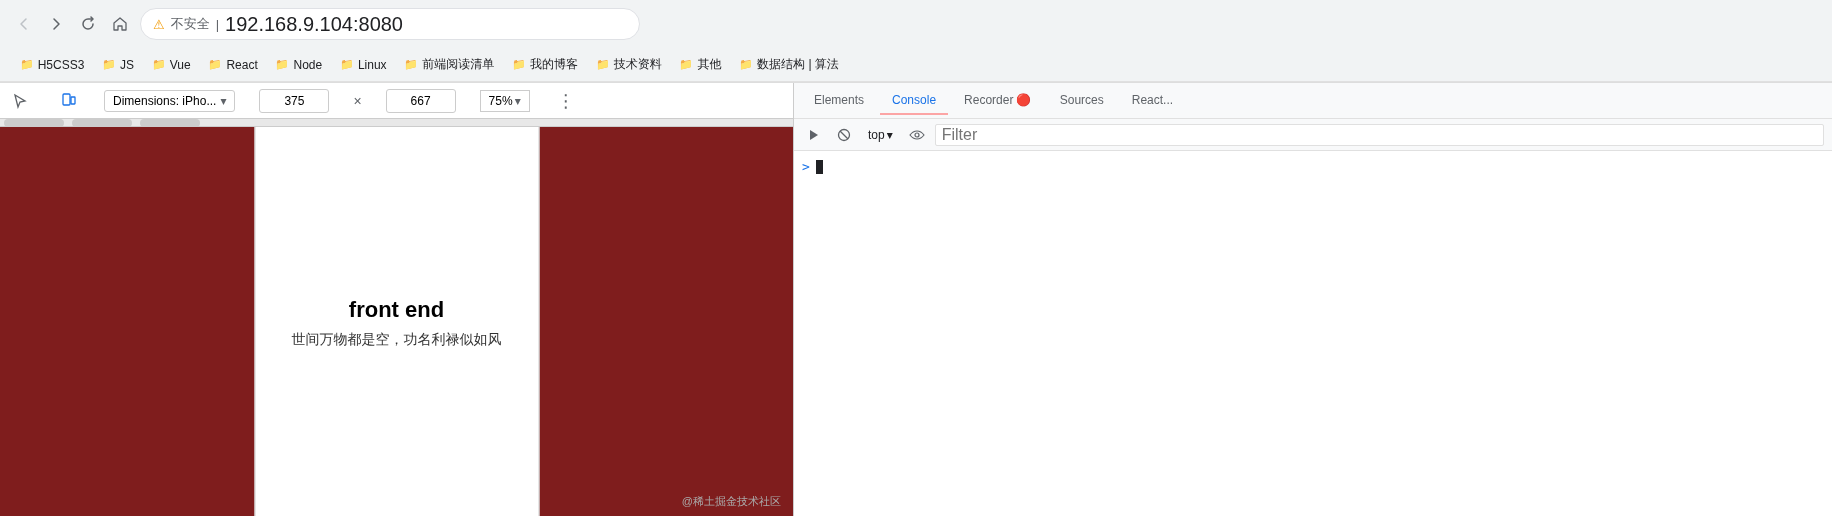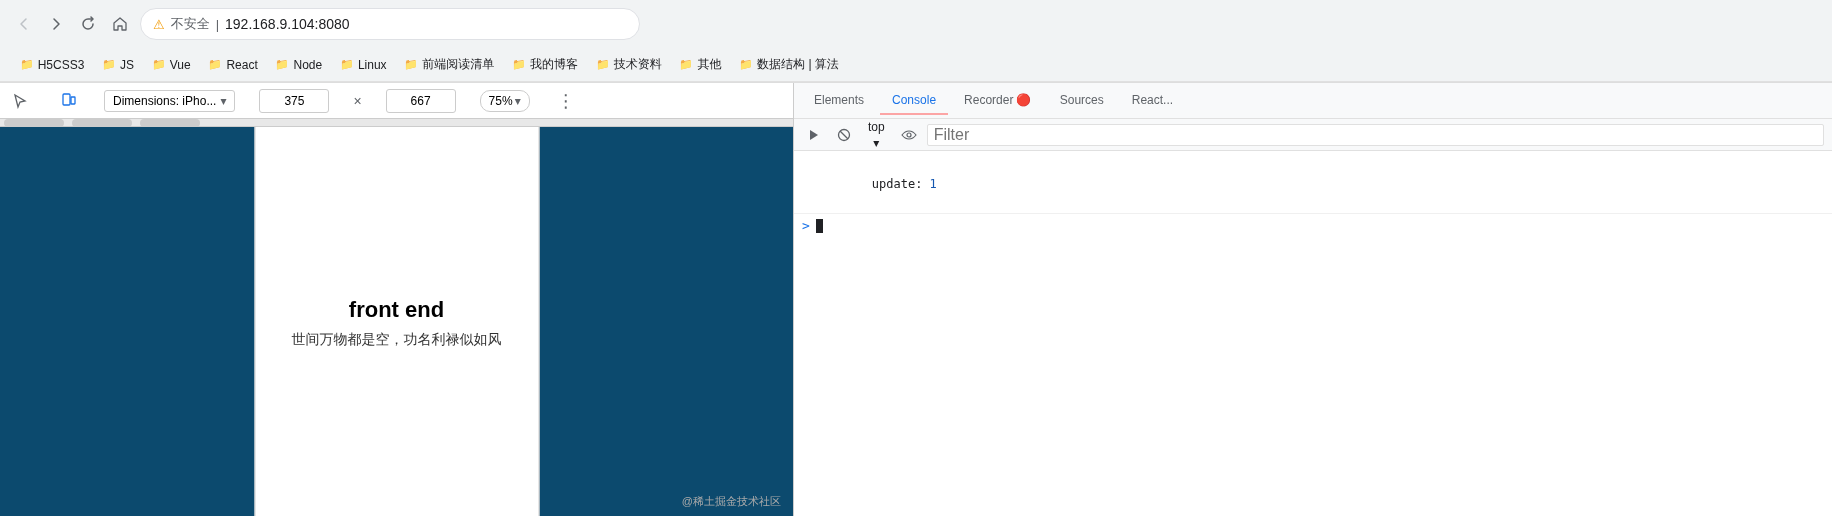--- a/index.html
+++ b/index.html
@@ -94,21 +94,21 @@
 
     
     .main-area {
       display: flex;
       height: calc(516px - 82px);
     }
 
     
     .viewport {
       width: 793px;
-      background: #0c4a6e;
+      background: #7f1d1d;
       position: relative;
       overflow: hidden;
       flex-shrink: 0;
     }
 
     
     .devtools-panel {
       flex: 1;
       background: #fff;
       display: flex;
@@ -167,21 +167,20 @@
 
     .top-selector {
       display: flex;
       align-items: center;
       gap: 2px;
       padding: 2px 6px;
       font-size: 12px;
       color: #202124;
       cursor: pointer;
       border-radius: 3px;
-      flex-direction: column;
     }
 
     .filter-input {
       flex: 1;
       height: 22px;
       border: 1px solid #e0e0e0;
       border-radius: 2px;
       padding: 0 6px;
       font-size: 16px;
       background: #fff;
@@ -269,21 +268,21 @@
       color: #5f6368;
       font-size: 14px;
     }
 
     .zoom-select {
       display: flex;
       align-items: flex-start;
       gap: 2px;
       padding: 3px 8px;
       border: 1px solid #ccc;
-      border-radius: 10px;
+      border-radius: 0;
       font-size: 12px;
       cursor: pointer;
       background: #fff;
     }
 
     .more-btn {
       width: 24px;
       height: 24px;
       display: flex;
       align-items: center;
@@ -386,21 +385,21 @@
     <button class="nav-btn">
       <svg width="16" height="16" viewBox="0 0 16 16" fill="none">
         <path d="M2 7l6-5 6 5v7H10v-4H6v4H2V7z" stroke="#5f6368" stroke-width="1.3" stroke-linecap="round" stroke-linejoin="round"></path>
       </svg>
     </button>
 
     <div class="address-bar">
       <span class="warning-icon">⚠</span>
       <span style="color:#5f6368; font-size:13px;">不安全</span>
       <span style="color:#5f6368;">|</span>
-      <span style="font-size:14px; color:#202124;">192.168.9.104:8080</span>
+      <span style="font-size:20px; color:#202124;">192.168.9.104:8080</span>
     </div>
   </div>
 
   <div class="bookmarks-bar">
     <div class="bookmark-item">
       <span class="bookmark-icon">📁</span>
       <span>H5CSS3</span>
     </div>
     <div class="bookmark-item">
       <span class="bookmark-icon">📁</span>
@@ -528,23 +527,20 @@
         <svg width="16" height="12" viewBox="0 0 16 12" fill="none">
           <path d="M8 2C4 2 1 6 1 6s3 4 7 4 7-4 7-4-3-4-7-4z" stroke="#5f6368" stroke-width="1.2"></path>
           <circle cx="8" cy="6" r="2" stroke="#5f6368" stroke-width="1.2"></circle>
         </svg>
       </button>
 
       <input class="filter-input" type="text" placeholder="Filter" style="">
     </div>
 
     <div class="console-output">
-      <div class="console-line console-line-update">
-        <span>update: </span><span class="console-num">1</span>
-      </div>
       <div class="console-input-line">
         <span class="console-prompt">&gt;</span>
         <span class="console-cursor"></span>
       </div>
     </div>
 
   </div>
 </div>
 
 </body></html>

